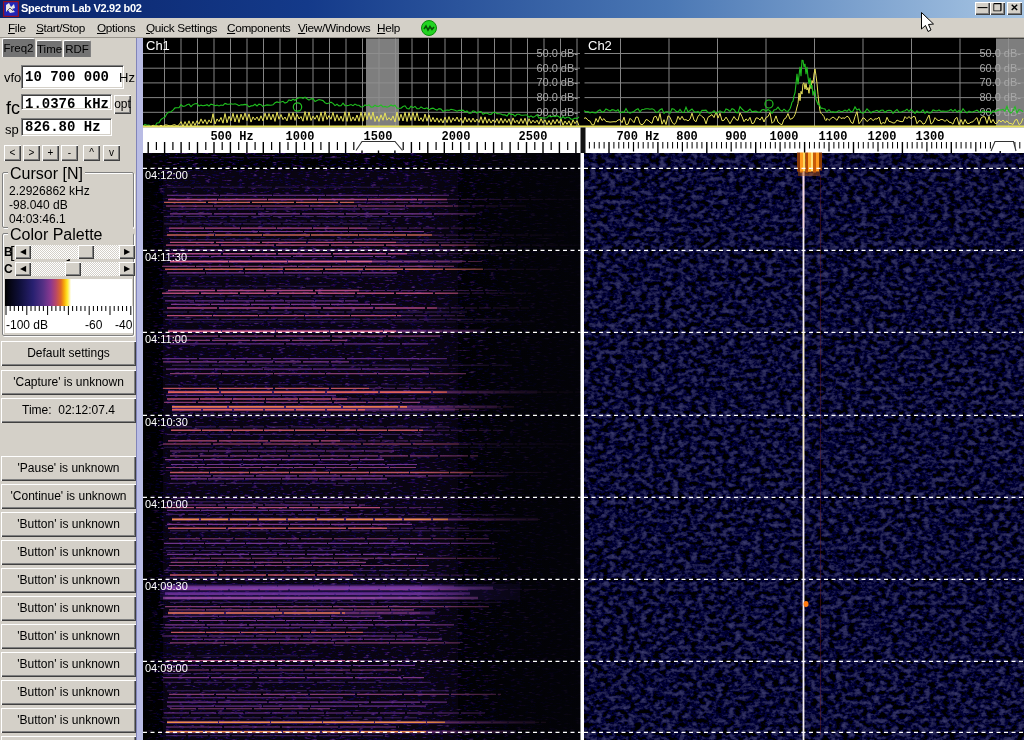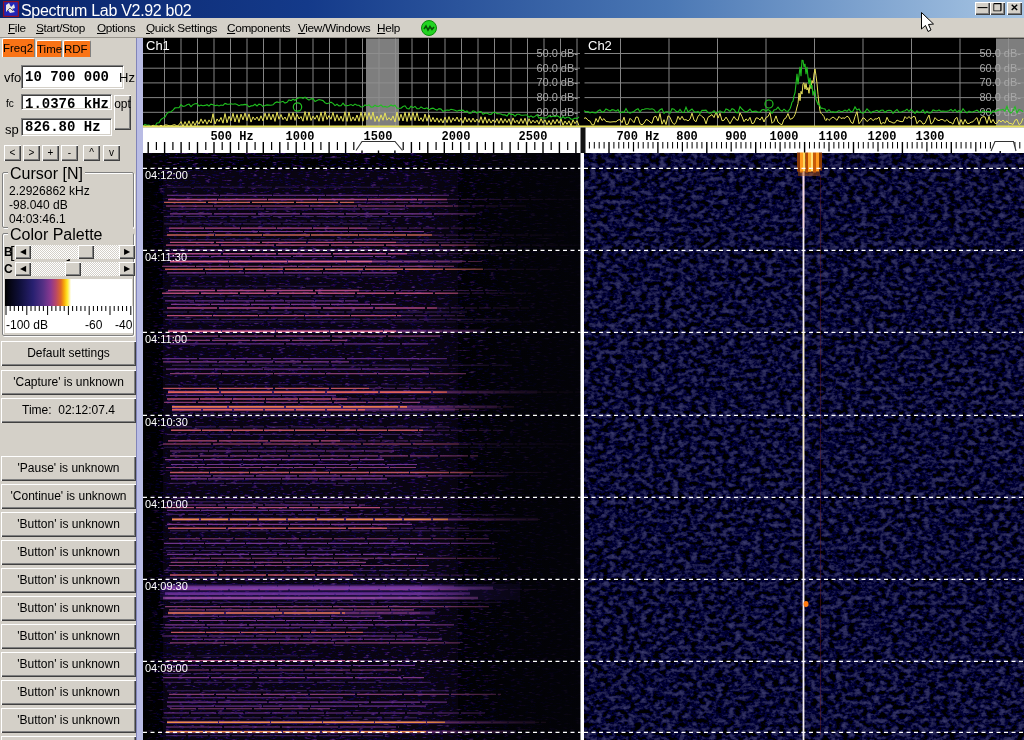--- a/index.html
+++ b/index.html
@@ -1,29 +1,29 @@
 <!DOCTYPE html>
 <html><head><meta charset="utf-8">
 <style>
 * { margin:0; padding:0; box-sizing:border-box; }
 html,body { width:1024px; height:740px; overflow:hidden; }
 #app { position:relative; width:1024px; height:740px; font-family:"Liberation Sans",sans-serif; background:#d4d0c8; overflow:hidden; }
 #title { position:absolute; left:0; top:0; width:1024px; height:18px;
   background:linear-gradient(90deg,#0a246a 0%,#143a8a 30%,#4a77b4 65%,#a8c6e4 100%); }
-#title span { position:absolute; left:21px; top:1.5px; color:#fff; font-weight:normal; font-size:16px; letter-spacing:-0.3px; }
+#title span { position:absolute; left:21px; top:1.5px; color:#fff; font-weight:bold; font-size:11px; letter-spacing:-0.3px; }
 #menu { position:absolute; left:0; top:18px; width:1024px; height:20px; background:#d4d0c8;
   font-size:11.8px; letter-spacing:-0.35px; color:#000; border-bottom:1px solid #9a968e;}
 #menu span { position:absolute; top:3px; }
 .wbtn { position:absolute; top:2px; width:15px; height:13px; background:#d4d0c8;
   box-shadow: inset 1px 1px 0 #fff, inset -1px -1px 0 #404040, inset -2px -2px 0 #808080;
   font-size:10px; text-align:center; line-height:12px; font-weight:bold; }
 #lpanel { position:absolute; left:0; top:38px; width:136px; height:702px; background:#d4d0c8; font-size:12px; }
 #strip { position:absolute; left:136px; top:38px; width:7px; height:702px; background:#b9bce4; border-left:1px solid #8184b8; }
-.tab { position:absolute; background:#f97316; border:1px solid #808080; border-bottom:none;
-  border-top:1px solid #fff; border-left:1px solid #fff; border-radius:2px 2px 0 0; font-size:12px; }
+.tab { position:absolute; background:#737373; border:1px solid #808080; border-bottom:none;
+  border-top:1px solid #fff; border-left:1px solid #fff; border-radius:2px 2px 0 0; font-size:12px; text-align:center; }
 .edit { position:absolute; background:#fff; box-shadow: inset 1px 1px 0 #404040, inset -1px -1px 0 #d4d0c8, inset 2px 2px 0 #80808000;
   border:1px solid #808080; border-right-color:#fff; border-bottom-color:#fff;
   font-family:"Liberation Mono",monospace; font-weight:bold; font-size:14px; color:#000; padding-left:3px; }
 .rbtn { position:absolute; background:#d4d0c8;
   box-shadow: inset 1px 1px 0 #fff, inset -1px -1px 0 #404040, inset -2px -2px 0 #808080;
   text-align:center; color:#000; }
 .lbl { position:absolute; color:#000; }
 .gbox { position:absolute; left:2px; width:132px; border:1px solid #808080; border-radius:2px;
   box-shadow: inset 1px 1px 0 #fff, 1px 1px 0 #fff; }
 .gbox .leg { position:absolute; top:-8px; left:5px; background:#d4d0c8; padding:0 2px; font-size:16px; }
@@ -71,23 +71,23 @@
    <path d="M3 9 L5 6 L7 10 L9 6.5 L11 9.5 L13 7" stroke="#065006" stroke-width="1.6" fill="none"></path>
  </svg>
 </div>
 <div id="lpanel">
  <div class="tab" style="left:2px;top:0px;width:33px;height:19px;line-height:18px;z-index:2;font-size:11.5px">Freq2</div>
  <div class="tab" style="left:36px;top:2px;width:26px;height:17px;line-height:16px;font-size:11.5px">Time</div>
  <div class="tab" style="left:63px;top:2px;width:28px;height:17px;line-height:16px;font-size:11.5px">RDF</div>
  <div class="lbl" style="left:4px;top:32px;font-size:13px">vfo</div>
  <div class="edit" style="left:21px;top:27px;width:103px;height:24px;line-height:22px">10 700 000</div>
  <div class="lbl" style="left:119px;top:32px;font-size:13px">Hz</div>
- <div class="lbl" style="left:6px;top:60px;font-size:10px">fc</div>
+ <div class="lbl" style="left:6px;top:60px;font-size:18px">fc</div>
  <div class="edit" style="left:21px;top:56px;width:91px;height:16px;line-height:18px">1.0376 kHz</div>
- <div class="rbtn" style="left:114px;top:57px;width:17px;height:35px;font-size:12px;line-height:18px">opt</div>
+ <div class="rbtn" style="left:114px;top:57px;width:17px;height:19px;font-size:12px;line-height:18px">opt</div>
  <div class="lbl" style="left:5px;top:84px;font-size:13px">sp</div>
  <div class="edit" style="left:21px;top:79.5px;width:91px;height:18px;line-height:16px">826.80 Hz</div>
  <div class="rbtn" style="left:4px;top:107px;width:17px;height:16px;font-size:10px;line-height:15px">&lt;</div>
  <div class="rbtn" style="left:23px;top:107px;width:17px;height:16px;font-size:10px;line-height:15px">&gt;</div>
  <div class="rbtn" style="left:42px;top:107px;width:17px;height:16px;font-size:10px;line-height:15px">+</div>
  <div class="rbtn" style="left:61px;top:107px;width:17px;height:16px;font-size:10px;line-height:15px">-</div>
  <div class="rbtn" style="left:83px;top:107px;width:17px;height:16px;font-size:10px;line-height:15px">^</div>
  <div class="rbtn" style="left:103px;top:107px;width:17px;height:16px;font-size:10px;line-height:15px">v</div>
  <div class="gbox" style="top:134px;height:56px">
    <div class="leg">Cursor [N]</div>

